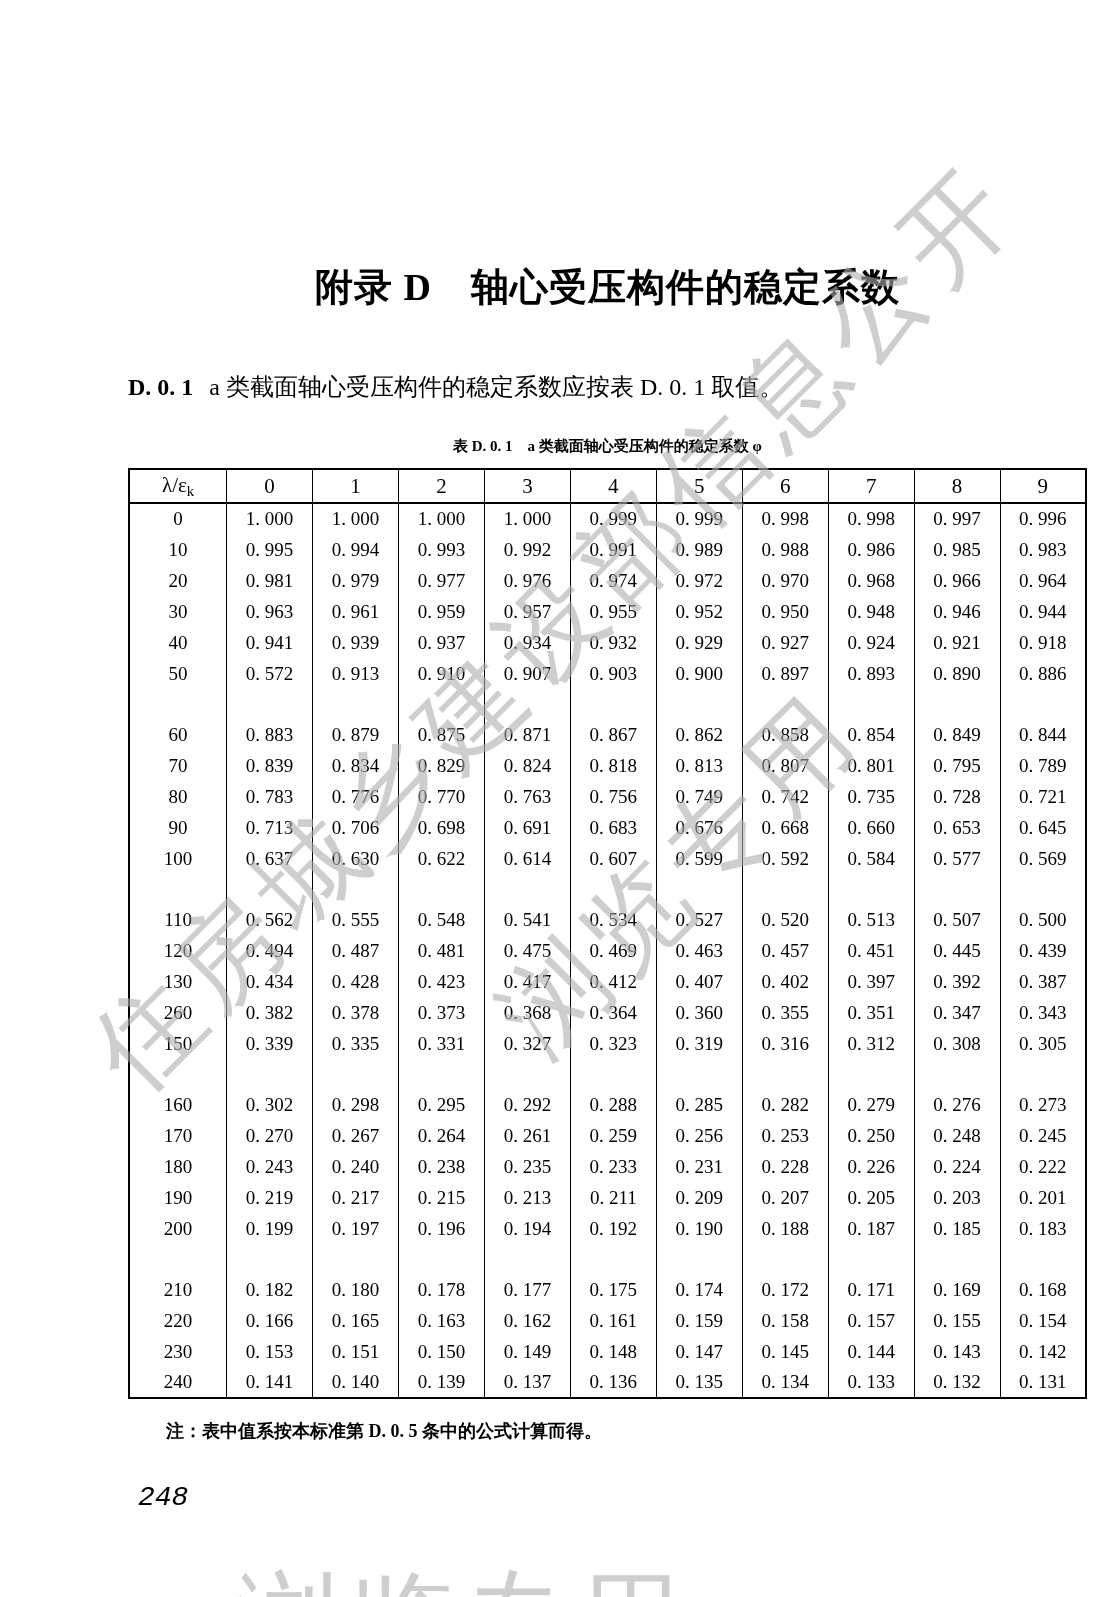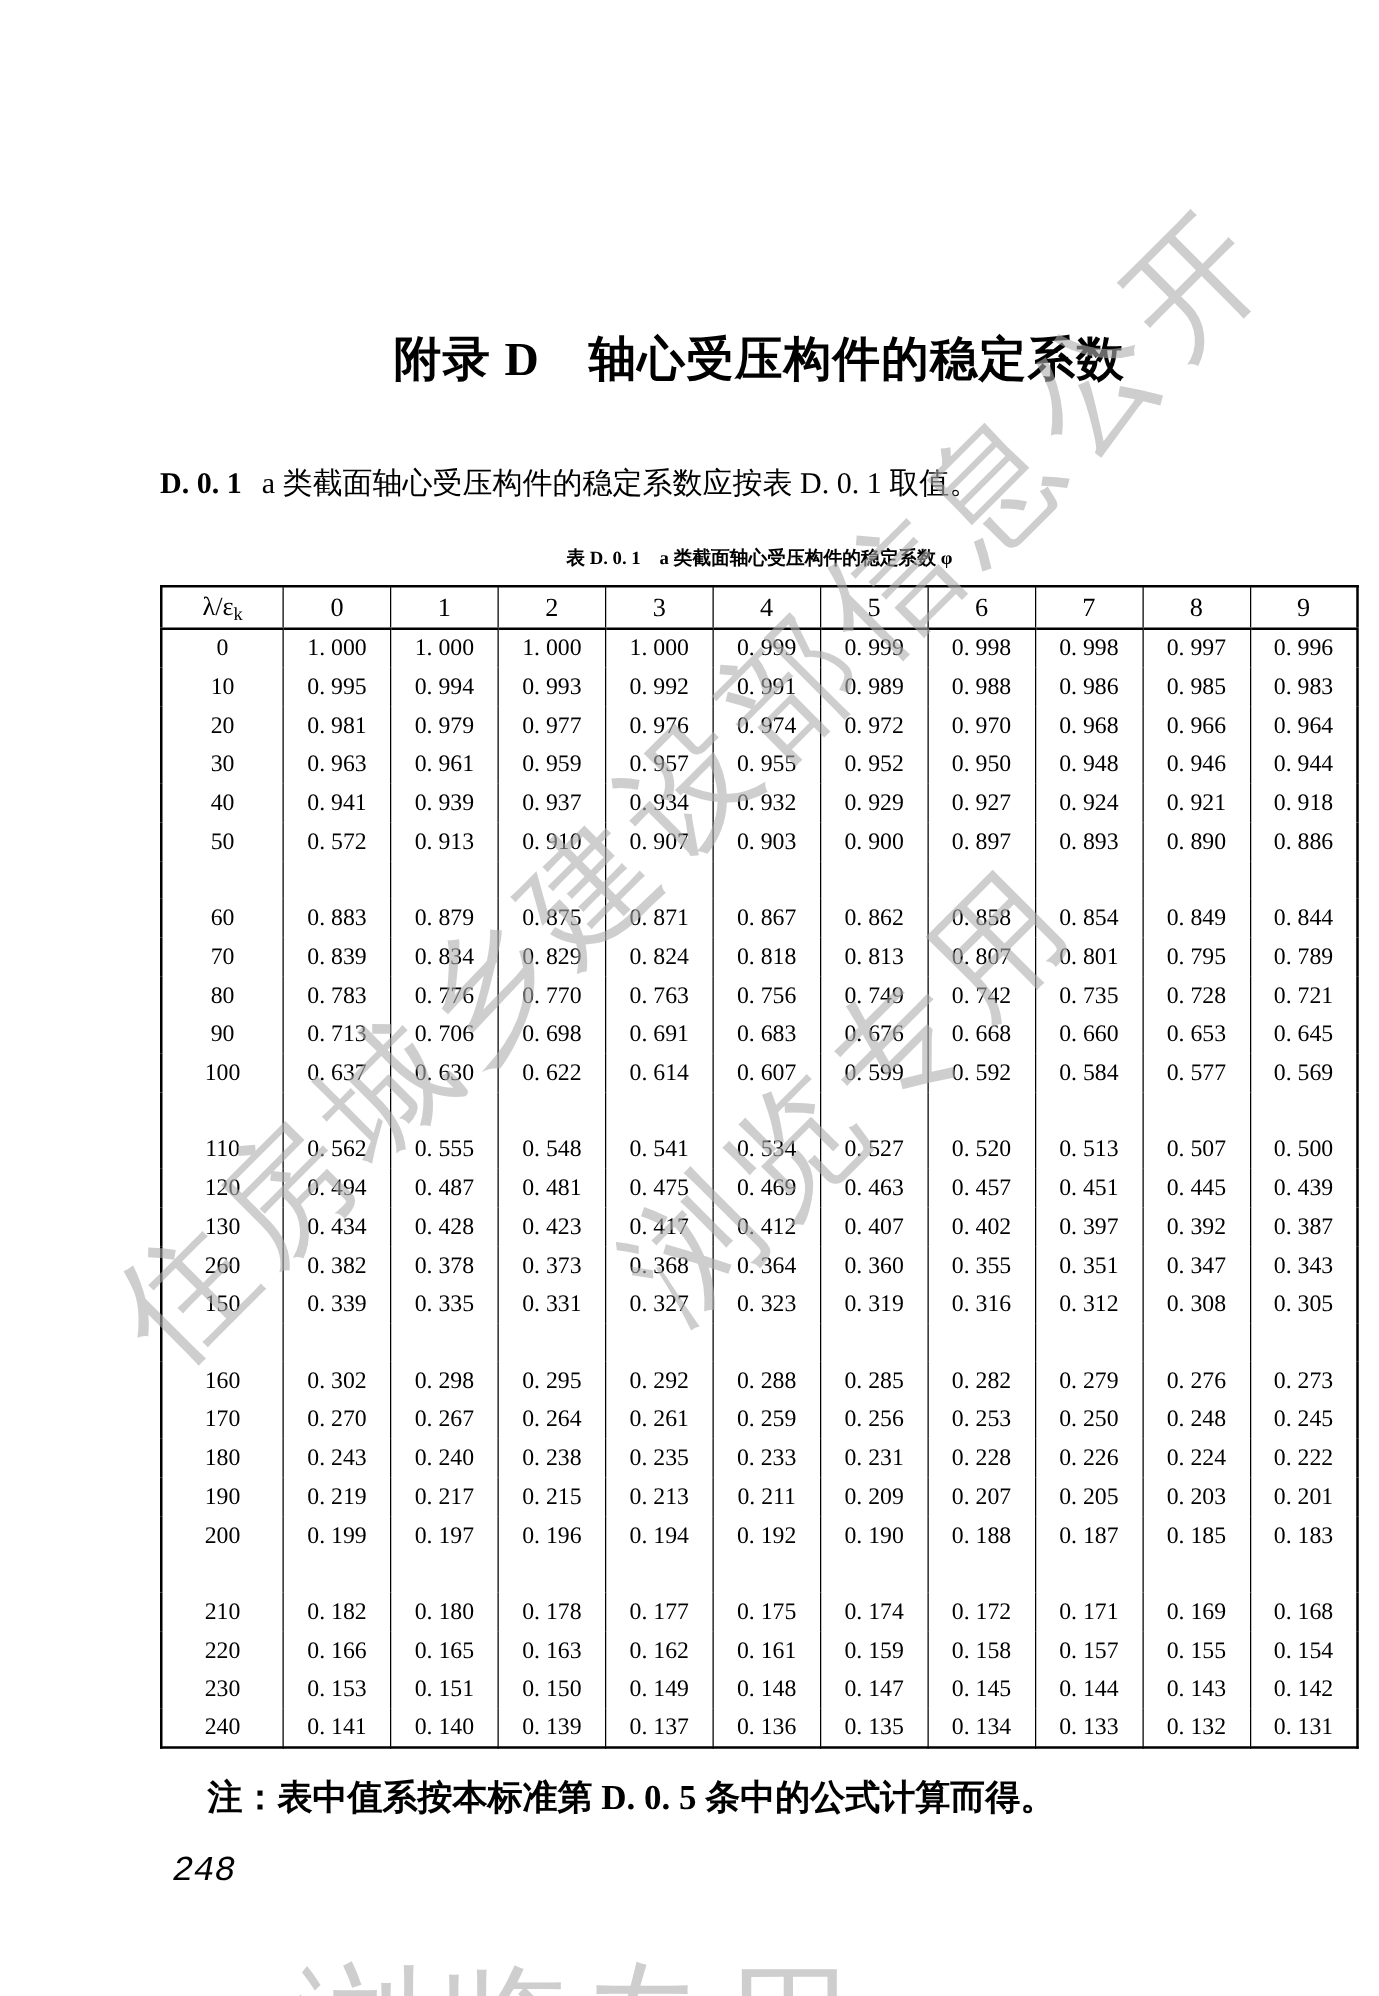--- a/index.html
+++ b/index.html
@@ -25,21 +25,21 @@
   }
   th, td {
     border-left: 1px solid #000; border-right: 1px solid #000;
     text-align: center; padding: 0; font-weight: 400;
     font-family: "Liberation Serif", "DejaVu Serif", serif;
   }
   thead th { height: 34px; font-size: 21px; border-bottom: 2px solid #000; border-radius: 17px; }
   tbody td { height: 31px; font-size: 19px; }
   tr.spacer td { height: 30px; }
   .sub { font-size: 0.7em; vertical-align: -0.25em; }
-  .note { margin: 20px 0 0 38px; font-size: 28px; font-weight: 600; }
+  .note { margin: 20px 0 0 38px; font-size: 18px; font-weight: 600; }
   .page-number {
     position: absolute; left: 138px; top: 1482px;
     font-size: 28px; font-style: italic; font-family: Liberation Mono, monospace;
   }
   .watermark {
     position: absolute; z-index: 9; pointer-events: none;
     white-space: nowrap; font-size: 104px; letter-spacing: 10px;
     color: rgba(174,174,174,0.6); transform-origin: 0 50%;
   }
   #wm1 { left: 112px; top: 1002px; transform: rotate(-45deg); }

